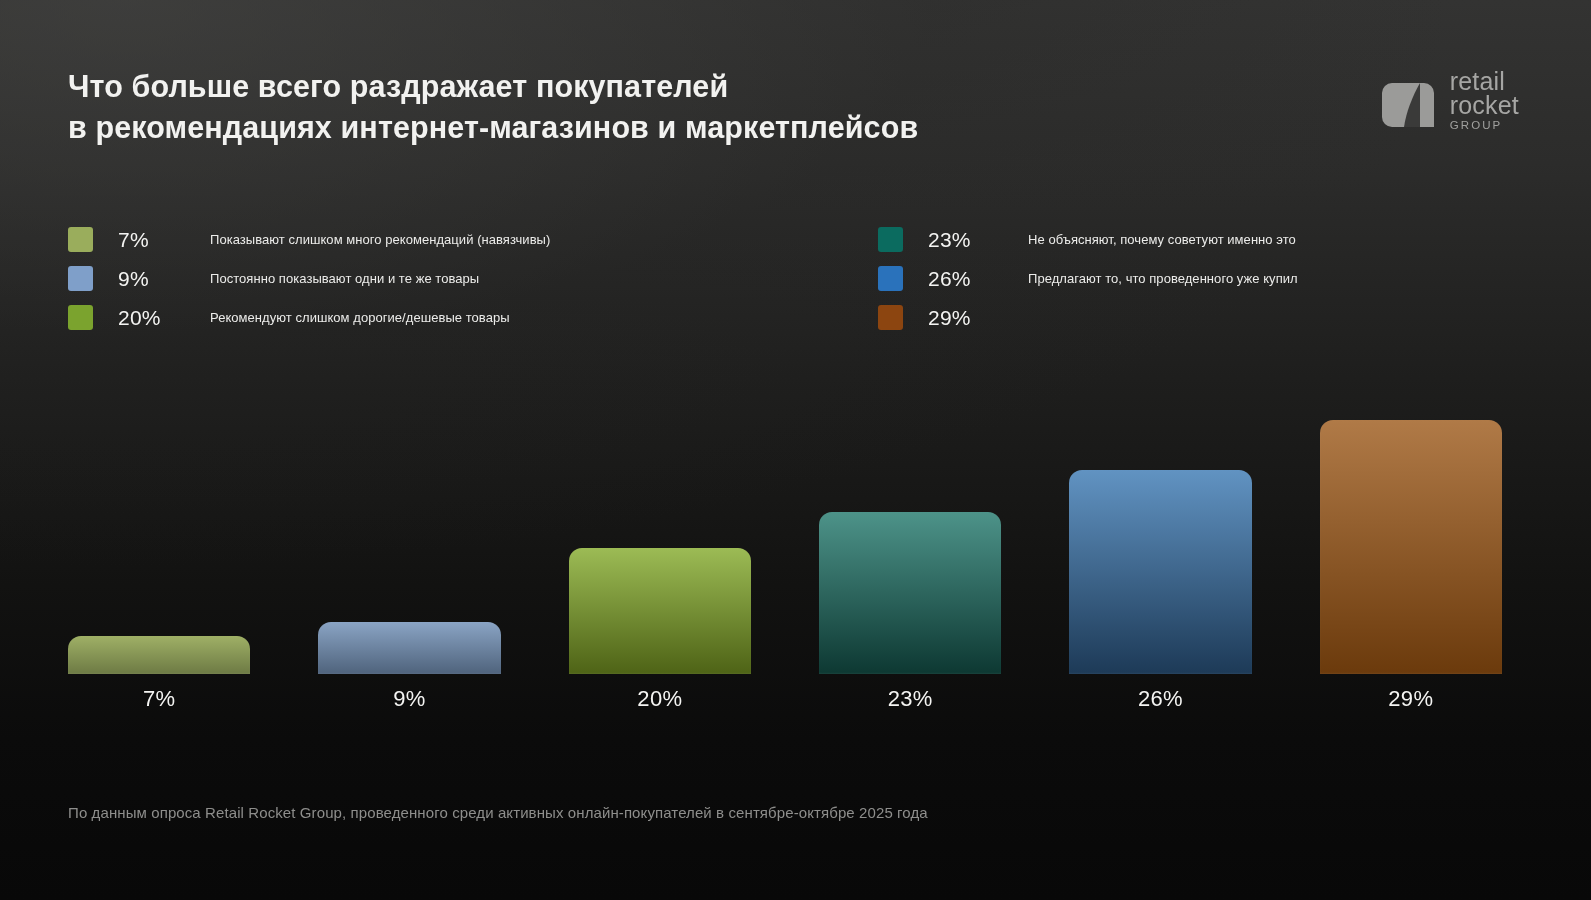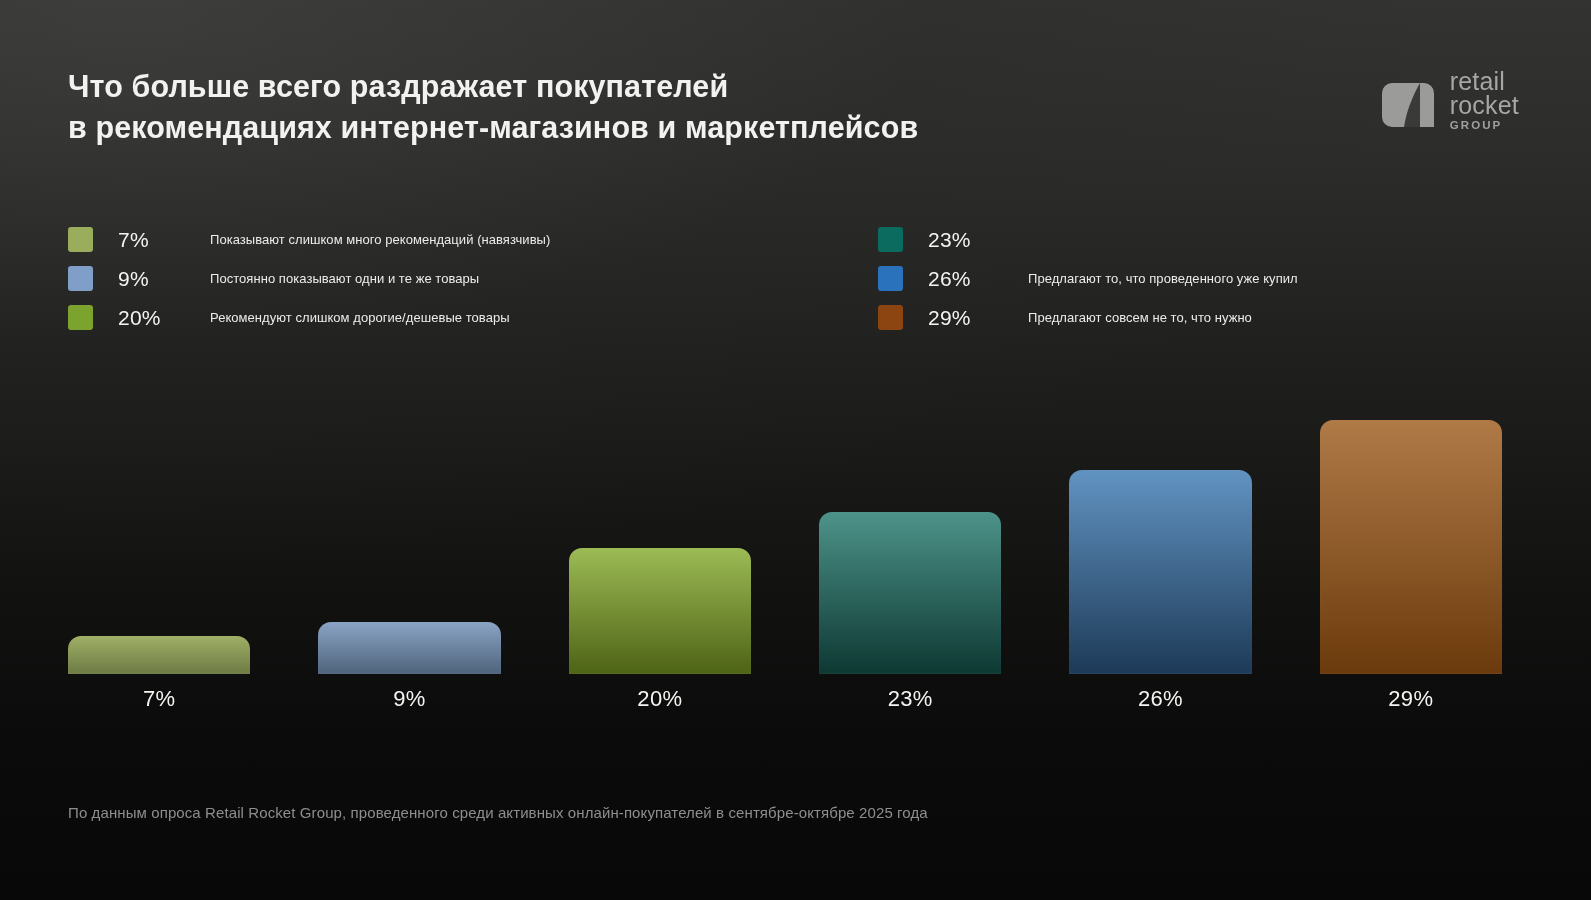--- a/index.html
+++ b/index.html
@@ -58,21 +58,21 @@
   }
   .logo-word {
     font-size: 25px;
     font-weight: 400;
     color: #a6a6a4;
     letter-spacing: 0.2px;
     line-height: 24px;
   }
   .logo-sub {
     font-size: 11.5px;
-    font-weight: 700;
+    font-weight: 400;
     color: #a0a09e;
     letter-spacing: 2.1px;
     margin-top: 3px;
   }
 
   
   .legend {
     position: absolute;
     left: 68px;
     top: 228px;
@@ -206,30 +206,30 @@
         <span class="legend-swatch" style="background:#7ba32e"></span>
         <span class="legend-pct">20%</span>
         <span class="legend-label">Рекомендуют слишком дорогие/дешевые товары</span>
       </div>
     </div>
 
     <div class="legend-col legend-col--right">
       <div class="legend-row">
         <span class="legend-swatch" style="background:#0b6b5f"></span>
         <span class="legend-pct">23%</span>
+        <span class="legend-label">Не объясняют, почему советуют именно это</span>
       </div>
       <div class="legend-row">
         <span class="legend-swatch" style="background:#2a72bb"></span>
         <span class="legend-pct">26%</span>
         <span class="legend-label">Предлагают то, что проведенного уже купил</span>
       </div>
       <div class="legend-row">
         <span class="legend-swatch" style="background:#8c4510"></span>
         <span class="legend-pct">29%</span>
-        <span class="legend-label">Предлагают совсем не то, что нужно</span>
       </div>
     </div>
 
   </div>
 
   <div class="chart">
     <div class="bars">
       <div class="bar-slot">
         <div class="bar" style="height: 38px; background: linear-gradient(rgb(159, 176, 102) 0%, rgb(109, 122, 68) 100%);"></div>
       </div>

